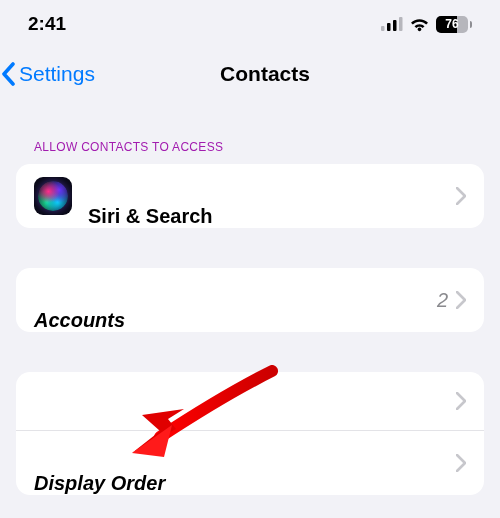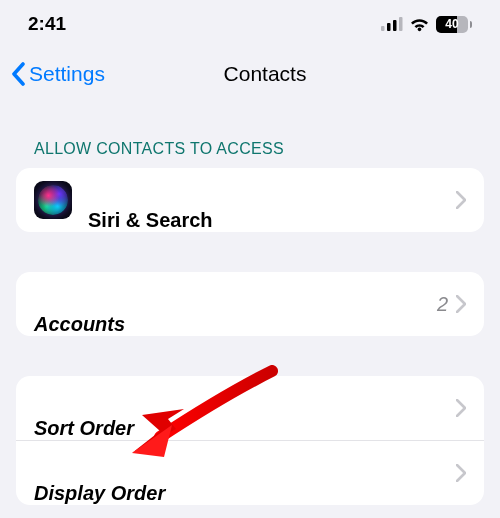--- a/index.html
+++ b/index.html
@@ -64,38 +64,37 @@
     position: relative;
     height: 52px;
     display: flex;
     align-items: center;
   }
   .nav-back {
     display: flex;
     align-items: center;
     color: #007aff;
     font-size: 21px;
-    padding-left: 10px;
     gap: 3px;
     cursor: pointer;
   }
   .nav-title {
     position: absolute;
     left: 0; right: 0;
     text-align: center;
     font-size: 21px;
-    font-weight: 400;
+    font-weight: 700;
     pointer-events: none;
     padding-left: 30px;
   }
 
   .section-header {
-    font-size: 16px;
+    font-size: 12px;
     letter-spacing: 0.3px;
-    color: #0f766e;
+    color: #a21caf;
     padding: 40px 34px 10px;
     text-transform: uppercase;
   }
 
   .group {
     background: #fff;
     margin: 0 16px;
     border-radius: 14px;
     overflow: hidden;
   }
@@ -173,21 +172,21 @@
       <rect x="12" y="3" width="3.5" height="11" rx="1" fill="#000"></rect>
       <rect x="18" y="0" width="3.5" height="14" rx="1" fill="#b6b6bc"></rect>
     </svg>
     <svg width="21" height="15" viewBox="0 0 21 15">
       <path d="M10.5 14.2c1 0 1.9-.8 1.9-1.9s-.9-1.9-1.9-1.9-1.9.8-1.9 1.9.9 1.9 1.9 1.9z" fill="#000"></path>
       <path d="M10.5 7.2c-1.9 0-3.7.8-5 2.1l1.8 1.8c.9-.9 2-1.4 3.2-1.4s2.3.5 3.2 1.4l1.8-1.8c-1.3-1.3-3.1-2.1-5-2.1z" fill="#000"></path>
       <path d="M10.5 2.2c-3.3 0-6.3 1.3-8.5 3.5l1.8 1.8c1.7-1.7 4.1-2.8 6.7-2.8s5 1.1 6.7 2.8l1.8-1.8c-2.2-2.2-5.2-3.5-8.5-3.5z" fill="#000"></path>
     </svg>
     <div class="battery-wrap">
       <div class="battery-body">
-        <span class="battery-pct">40</span>
+        <span class="battery-pct">76</span>
       </div>
       <div class="battery-cap"></div>
     </div>
   </div>
 </div>
 
 <div class="nav-bar">
   <div class="nav-back">
     <svg width="16" height="24" viewBox="0 0 14 24">
       <polyline points="12,2 3,12 12,22" fill="none" stroke="#007aff" stroke-width="3.6" stroke-linecap="round" stroke-linejoin="round"></polyline>
@@ -218,21 +217,20 @@
       <div class="row-spacer"></div>
       <div class="row-value">2</div>
       <svg class="chevron" width="10" height="18" viewBox="0 0 10 18">
         <polyline points="1,1 9,9 1,17" fill="none" stroke="#c7c7cc" stroke-width="2.6" stroke-linecap="round" stroke-linejoin="round"></polyline>
       </svg>
     </div>
   </div>
 
   <div class="group">
     <div class="row">
-      <div class="row-label bold">Sort Order</div>
       <div class="row-spacer"></div>
       <svg class="chevron" width="10" height="18" viewBox="0 0 10 18">
         <polyline points="1,1 9,9 1,17" fill="none" stroke="#c7c7cc" stroke-width="2.6" stroke-linecap="round" stroke-linejoin="round"></polyline>
       </svg>
     </div>
     <div class="row">
       <div class="row-label bold">Display Order</div>
       <div class="row-spacer"></div>
       <svg class="chevron" width="10" height="18" viewBox="0 0 10 18">
         <polyline points="1,1 9,9 1,17" fill="none" stroke="#c7c7cc" stroke-width="2.6" stroke-linecap="round" stroke-linejoin="round"></polyline>

